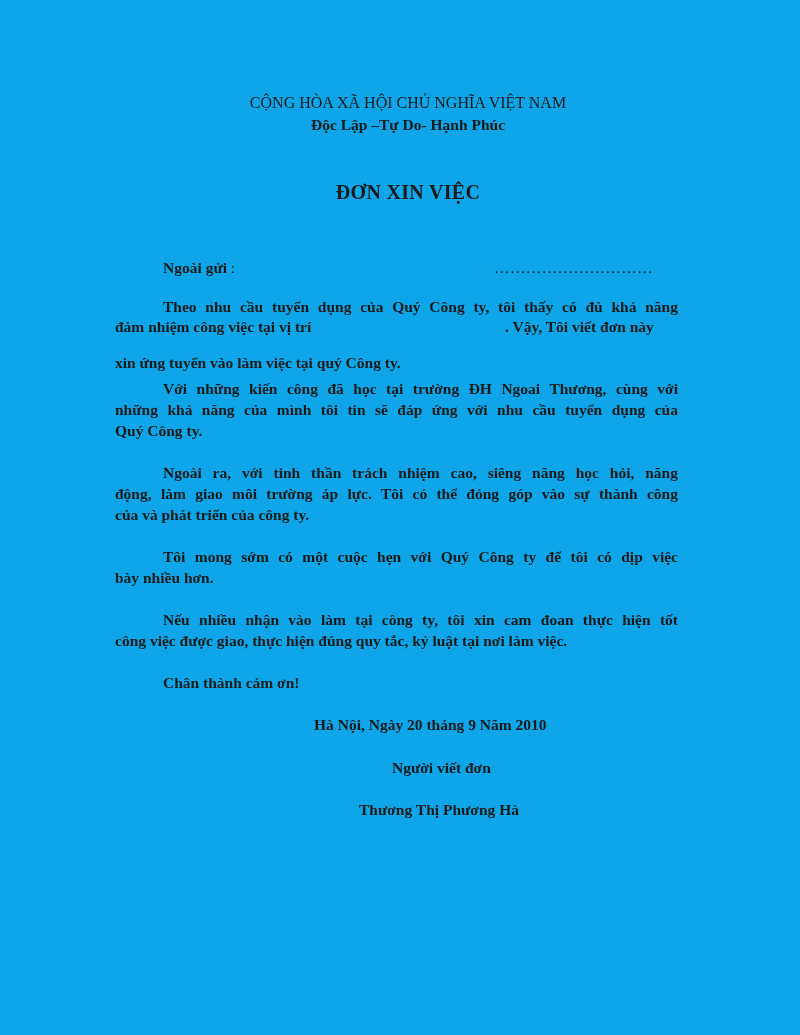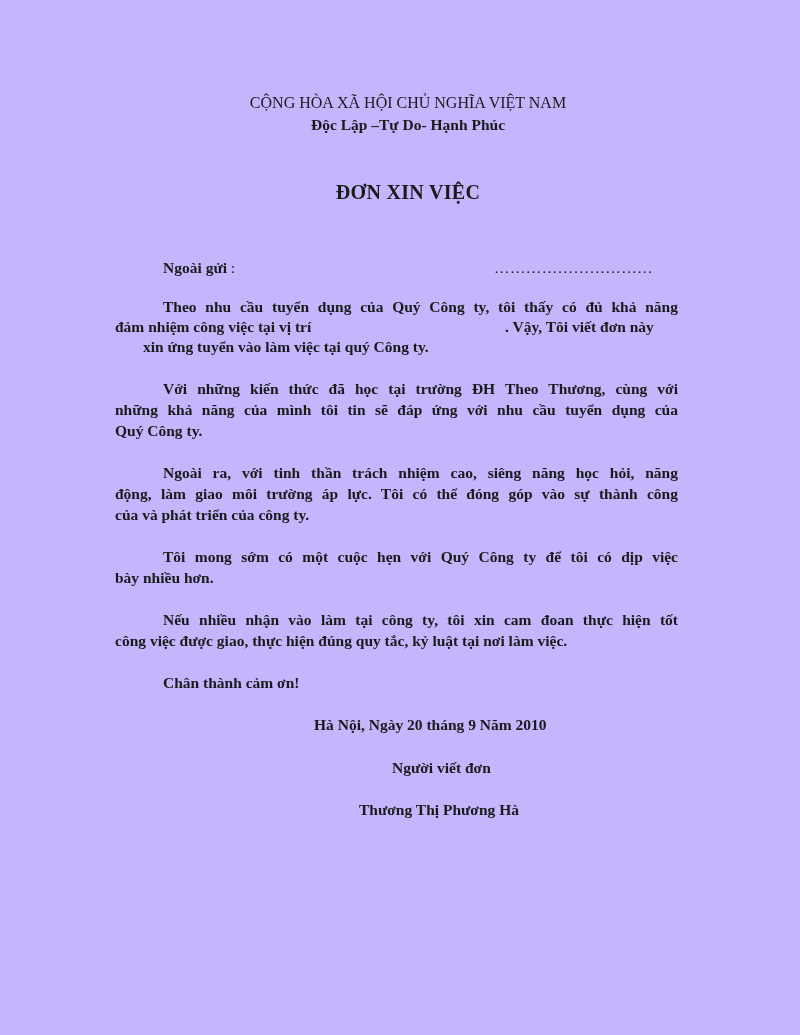--- a/index.html
+++ b/index.html
@@ -13,21 +13,21 @@
     position: relative;
     overflow: hidden;
     font-family: "Liberation Serif", "DejaVu Serif", serif;
     color: #1a1a1a;
   }
   .page {
     position: absolute;
     left: 0; top: 0;
     width: 800px;
     height: 1035px;
-    background: #c4b5fd;
+    background: #0ea5e9;
   }
   .line {
     position: absolute;
     white-space: nowrap;
     font-size: 15.5px;
     line-height: 18px;
   }
   .center {
     left: 0;
     width: 800px;
@@ -90,23 +90,23 @@
     <span class="bold">Ngoài gửi</span><span> :</span>
   </div>
   <div class="line dots">…………………………</div>
 
   <div class="line bold justify-first" style="top:298px;">Theo nhu cầu tuyển dụng của Quý Công ty, tôi thấy có đủ khả năng</div>
   <div class="line bold plain-left" style="top:318px;">
     <span>đảm nhiệm công việc tại vị trí</span>
     <span class="blank-field"></span>
   </div>
   <div class="line bold" style="top:318px; left:505px;">. Vậy, Tôi viết đơn này</div>
-  <div class="line bold plain-left" style="top:338px;margin-left:28px;">xin ứng tuyển vào làm việc tại quý Công ty.</div>
+  <div class="line bold plain-left" style="top:354px;">xin ứng tuyển vào làm việc tại quý Công ty.</div>
 
-  <div class="line bold justify-first" style="top:380px;">Với những kiến thức đã học tại trường ĐH Theo Thương, cùng với</div>
+  <div class="line bold justify-first" style="top:380px;">Với những kiến công đã học tại trường ĐH Ngoai Thương, cùng với</div>
   <div class="line bold justify" style="top:401px;">những khả năng của mình tôi tin sẽ  đáp ứng với nhu cầu tuyển dụng của</div>
   <div class="line bold plain-left" style="top:422px;">Quý Công ty.</div>
 
   <div class="line bold justify-first" style="top:464px;">Ngoài ra, với tinh thần trách nhiệm cao, siêng năng học hỏi, năng</div>
   <div class="line bold justify" style="top:485px;">động, làm giao môi trường áp lực. Tôi có thể đóng góp vào sự thành công</div>
   <div class="line bold plain-left" style="top:506px;">của và phát triển của công ty.</div>
 
   <div class="line bold justify-first" style="top:548px;">Tôi mong sớm có một cuộc hẹn với Quý Công ty để tôi có dịp việc</div>
   <div class="line bold plain-left" style="top:569px;">bày nhiều hơn.</div>
 

